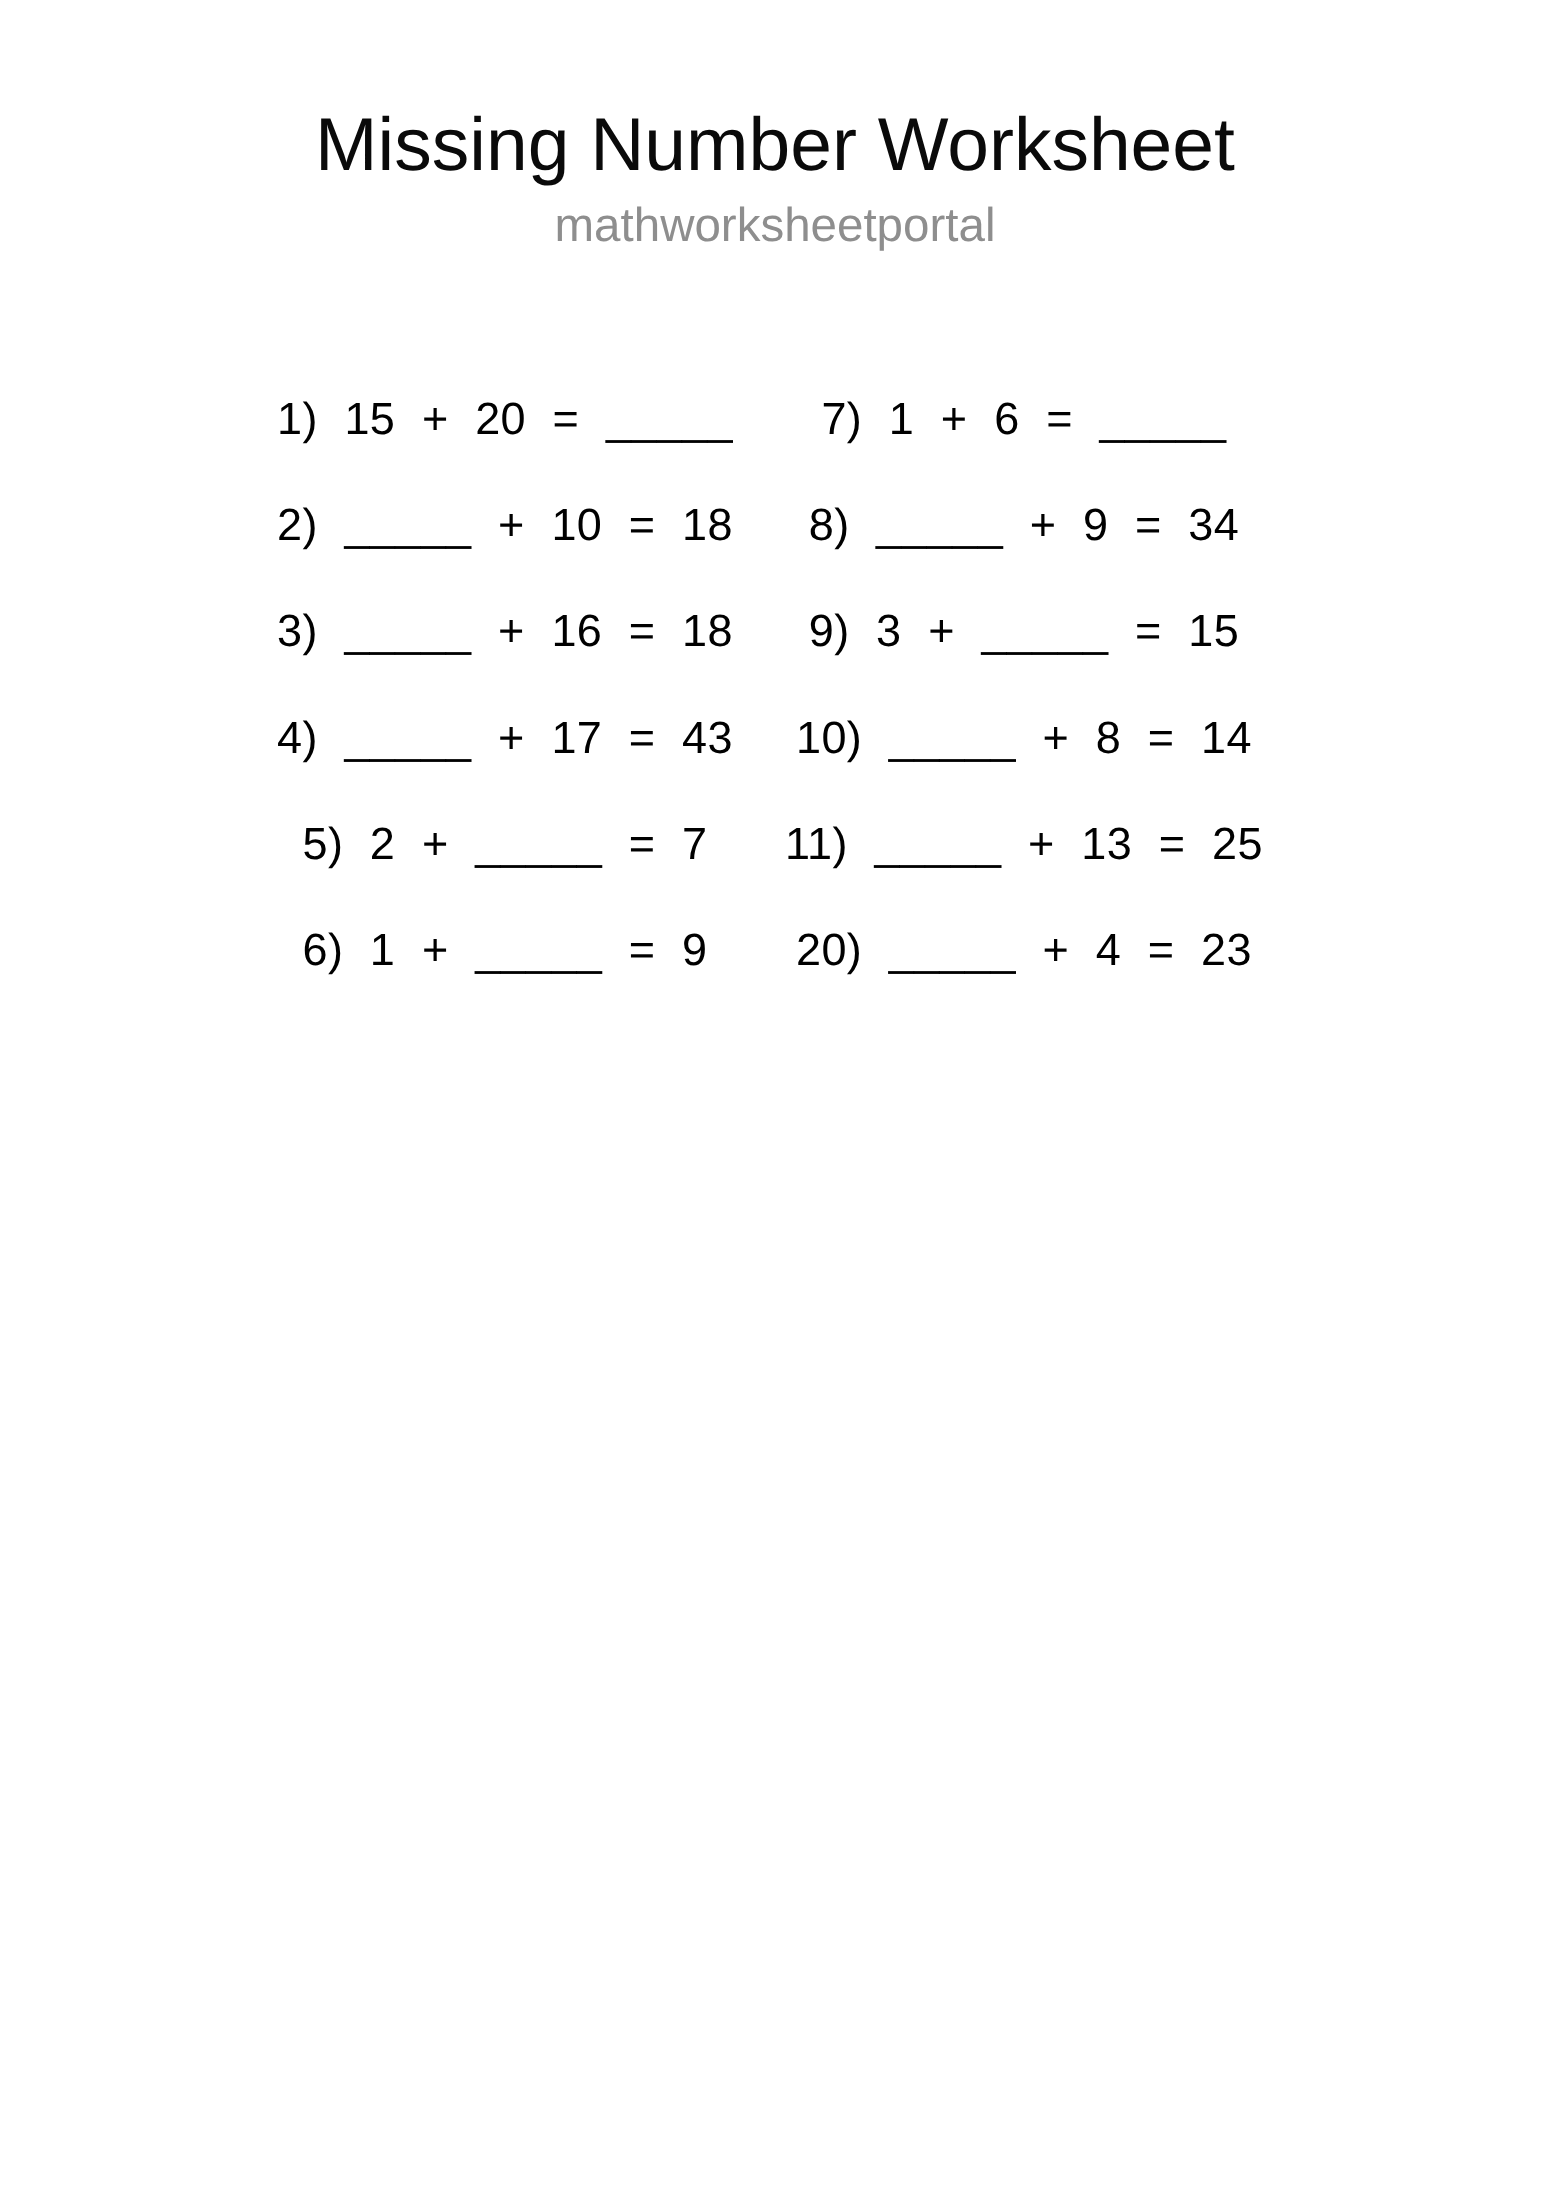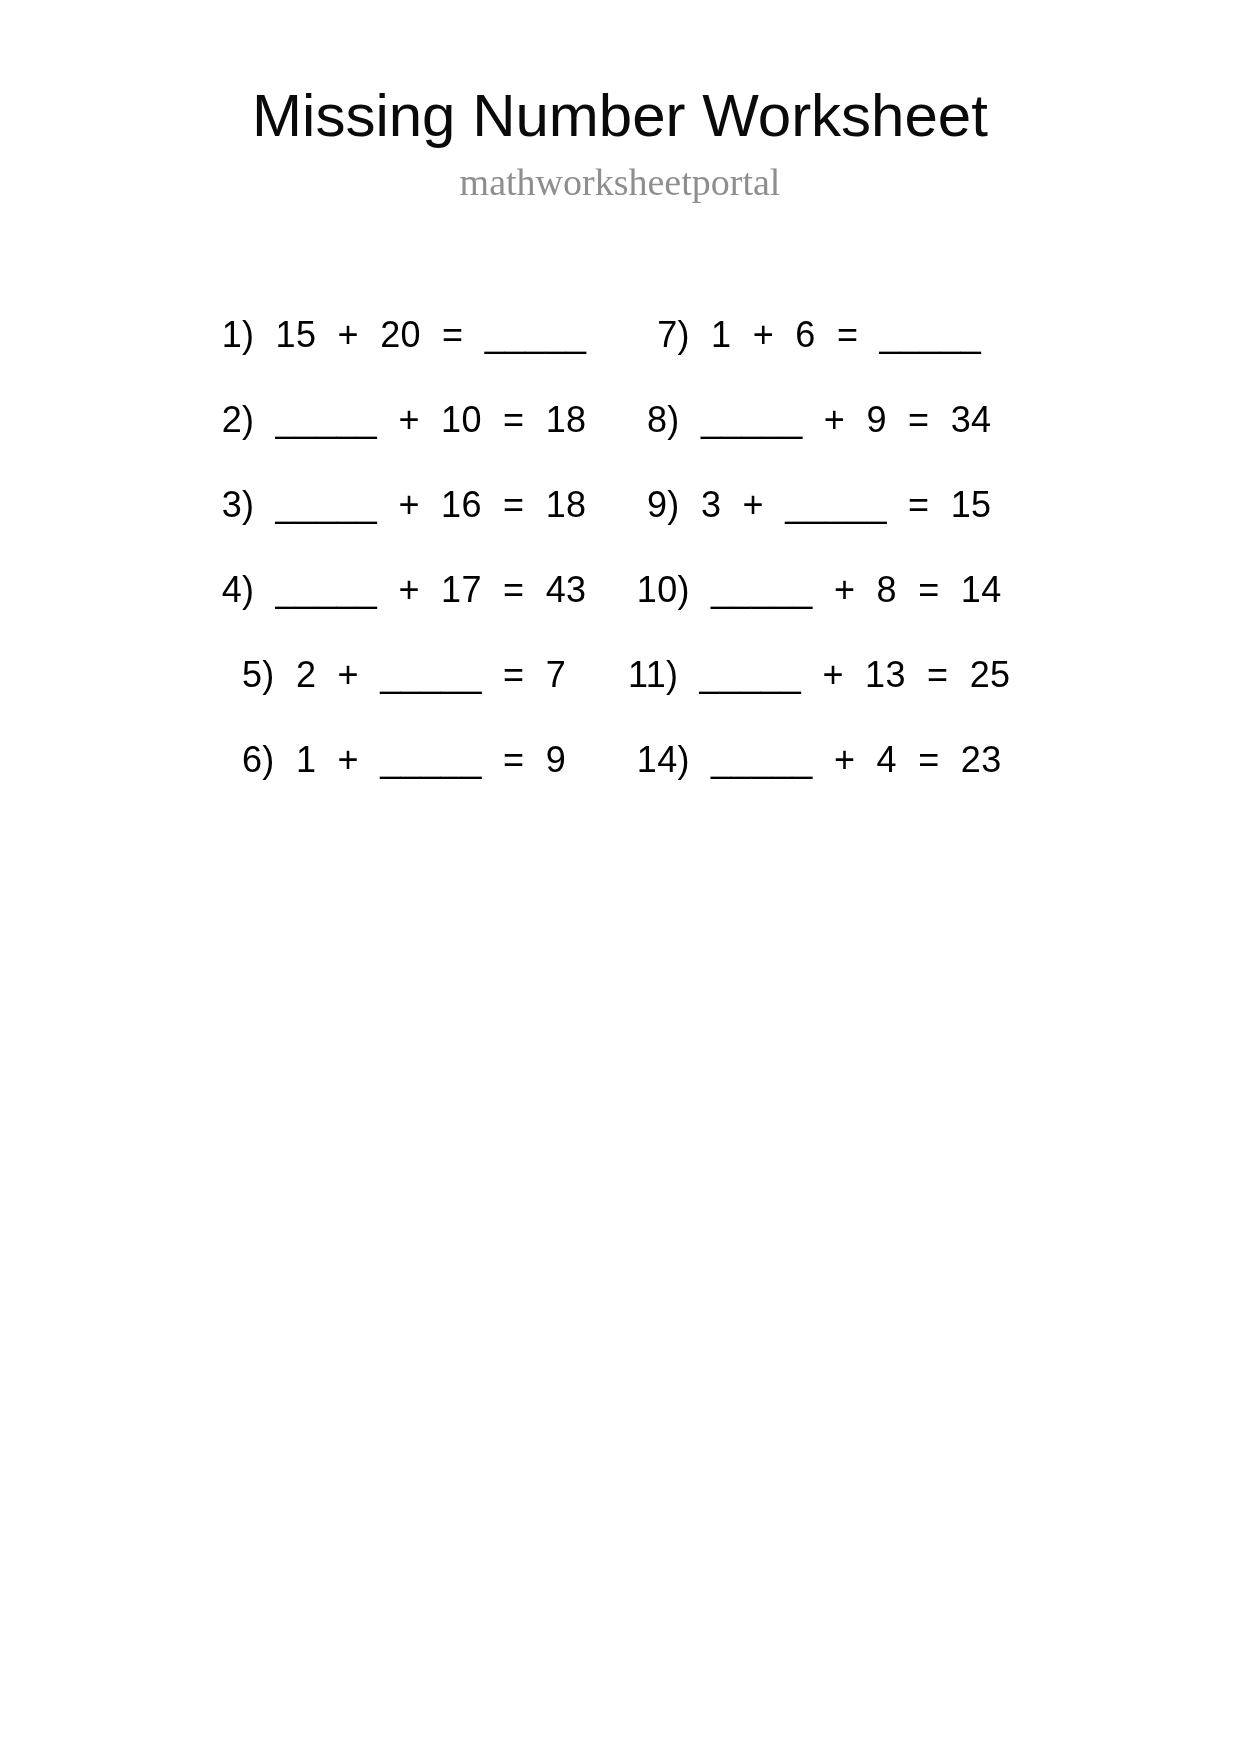--- a/index.html
+++ b/index.html
@@ -32,21 +32,20 @@
   }
   .subtitle {
     position: absolute;
     top: 160px;
     left: 0;
     width: 100%;
     text-align: center;
     font-size: 38px;
     font-weight: 400;
     color: #8e8e8e;
-    font-family: Liberation Serif, serif;
   }
   .problems {
     position: absolute;
     top: 316px;
     left: 180px;
     display: grid;
     grid-template-rows: repeat(6, 85px);
     grid-template-columns: 448px auto;
     grid-auto-flow: column;
     font-size: 36px;
@@ -74,16 +73,16 @@
     <div class="problem">2) _____ + 10 = 18</div>
     <div class="problem">3) _____ + 16 = 18</div>
     <div class="problem">4) _____ + 17 = 43</div>
     <div class="problem">5) 2 + _____ = 7</div>
     <div class="problem">6) 1 + _____ = 9</div>
     <div class="problem">7) 1 + 6 = _____</div>
     <div class="problem">8) _____ + 9 = 34</div>
     <div class="problem">9) 3 + _____ = 15</div>
     <div class="problem">10) _____ + 8 = 14</div>
     <div class="problem">11) _____ + 13 = 25</div>
-    <div class="problem">14) _____ + 4 = 23</div>
+    <div class="problem">20) _____ + 4 = 23</div>
   </div>
 
 </div>
 
 </body></html>

